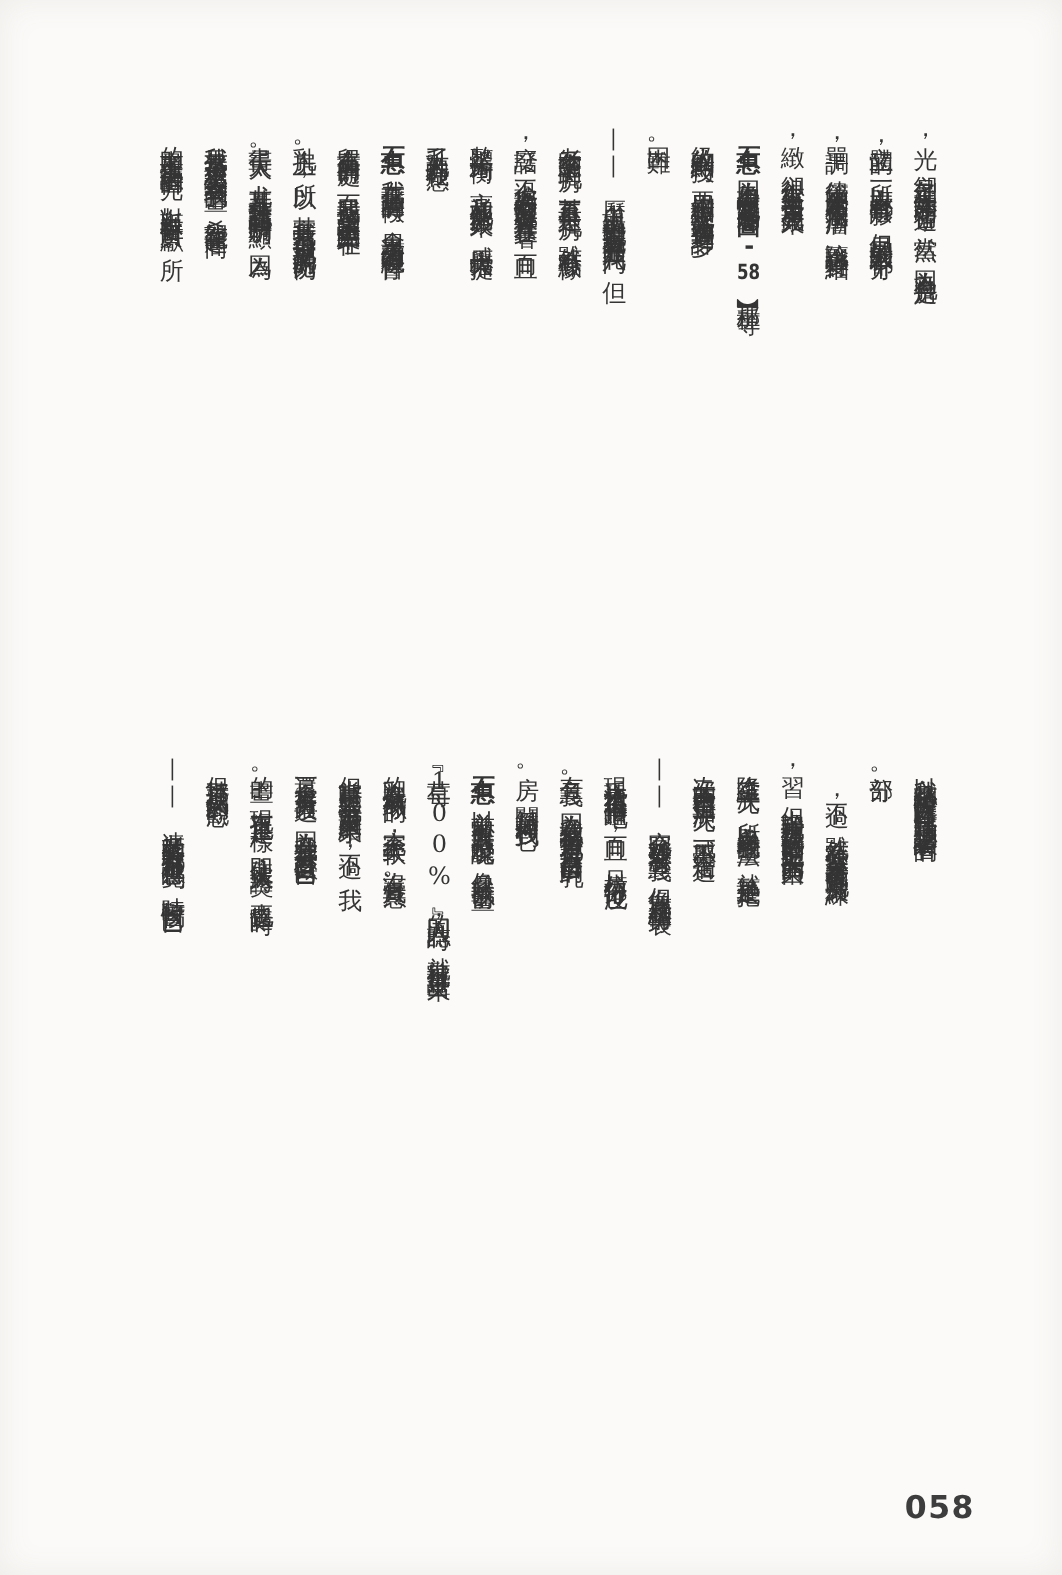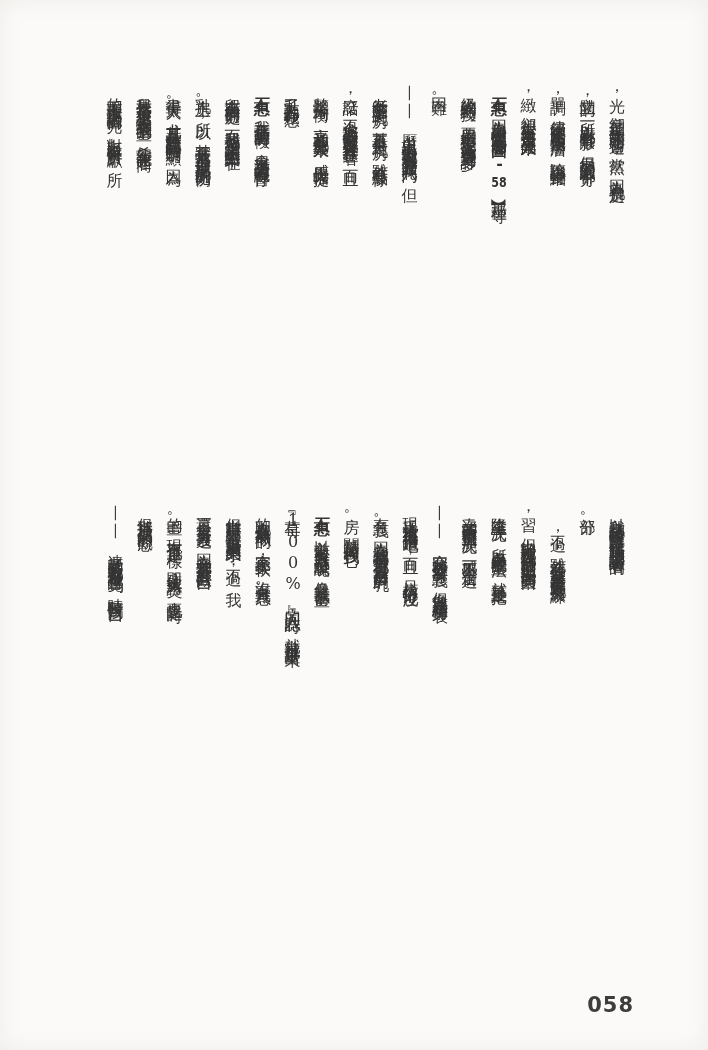--- a/index.html
+++ b/index.html
@@ -35,21 +35,21 @@
     font-family: "DejaVu Sans", sans-serif;
   }
   .up  { text-orientation: upright; }
   .tcy {
     text-combine-upright: all;
     letter-spacing: 0;
     font-size: 14px;
   }
   .page-number {
     position: absolute;
-    right: 74px;
+    right: 58px;
     bottom: 33px;
     font-family: "DejaVu Sans", sans-serif;
     font-weight: 700;
     font-size: 21px;
     letter-spacing: 1px;
     color: #3d3d3d;
   }
 </style>
 </head>
 <body>

